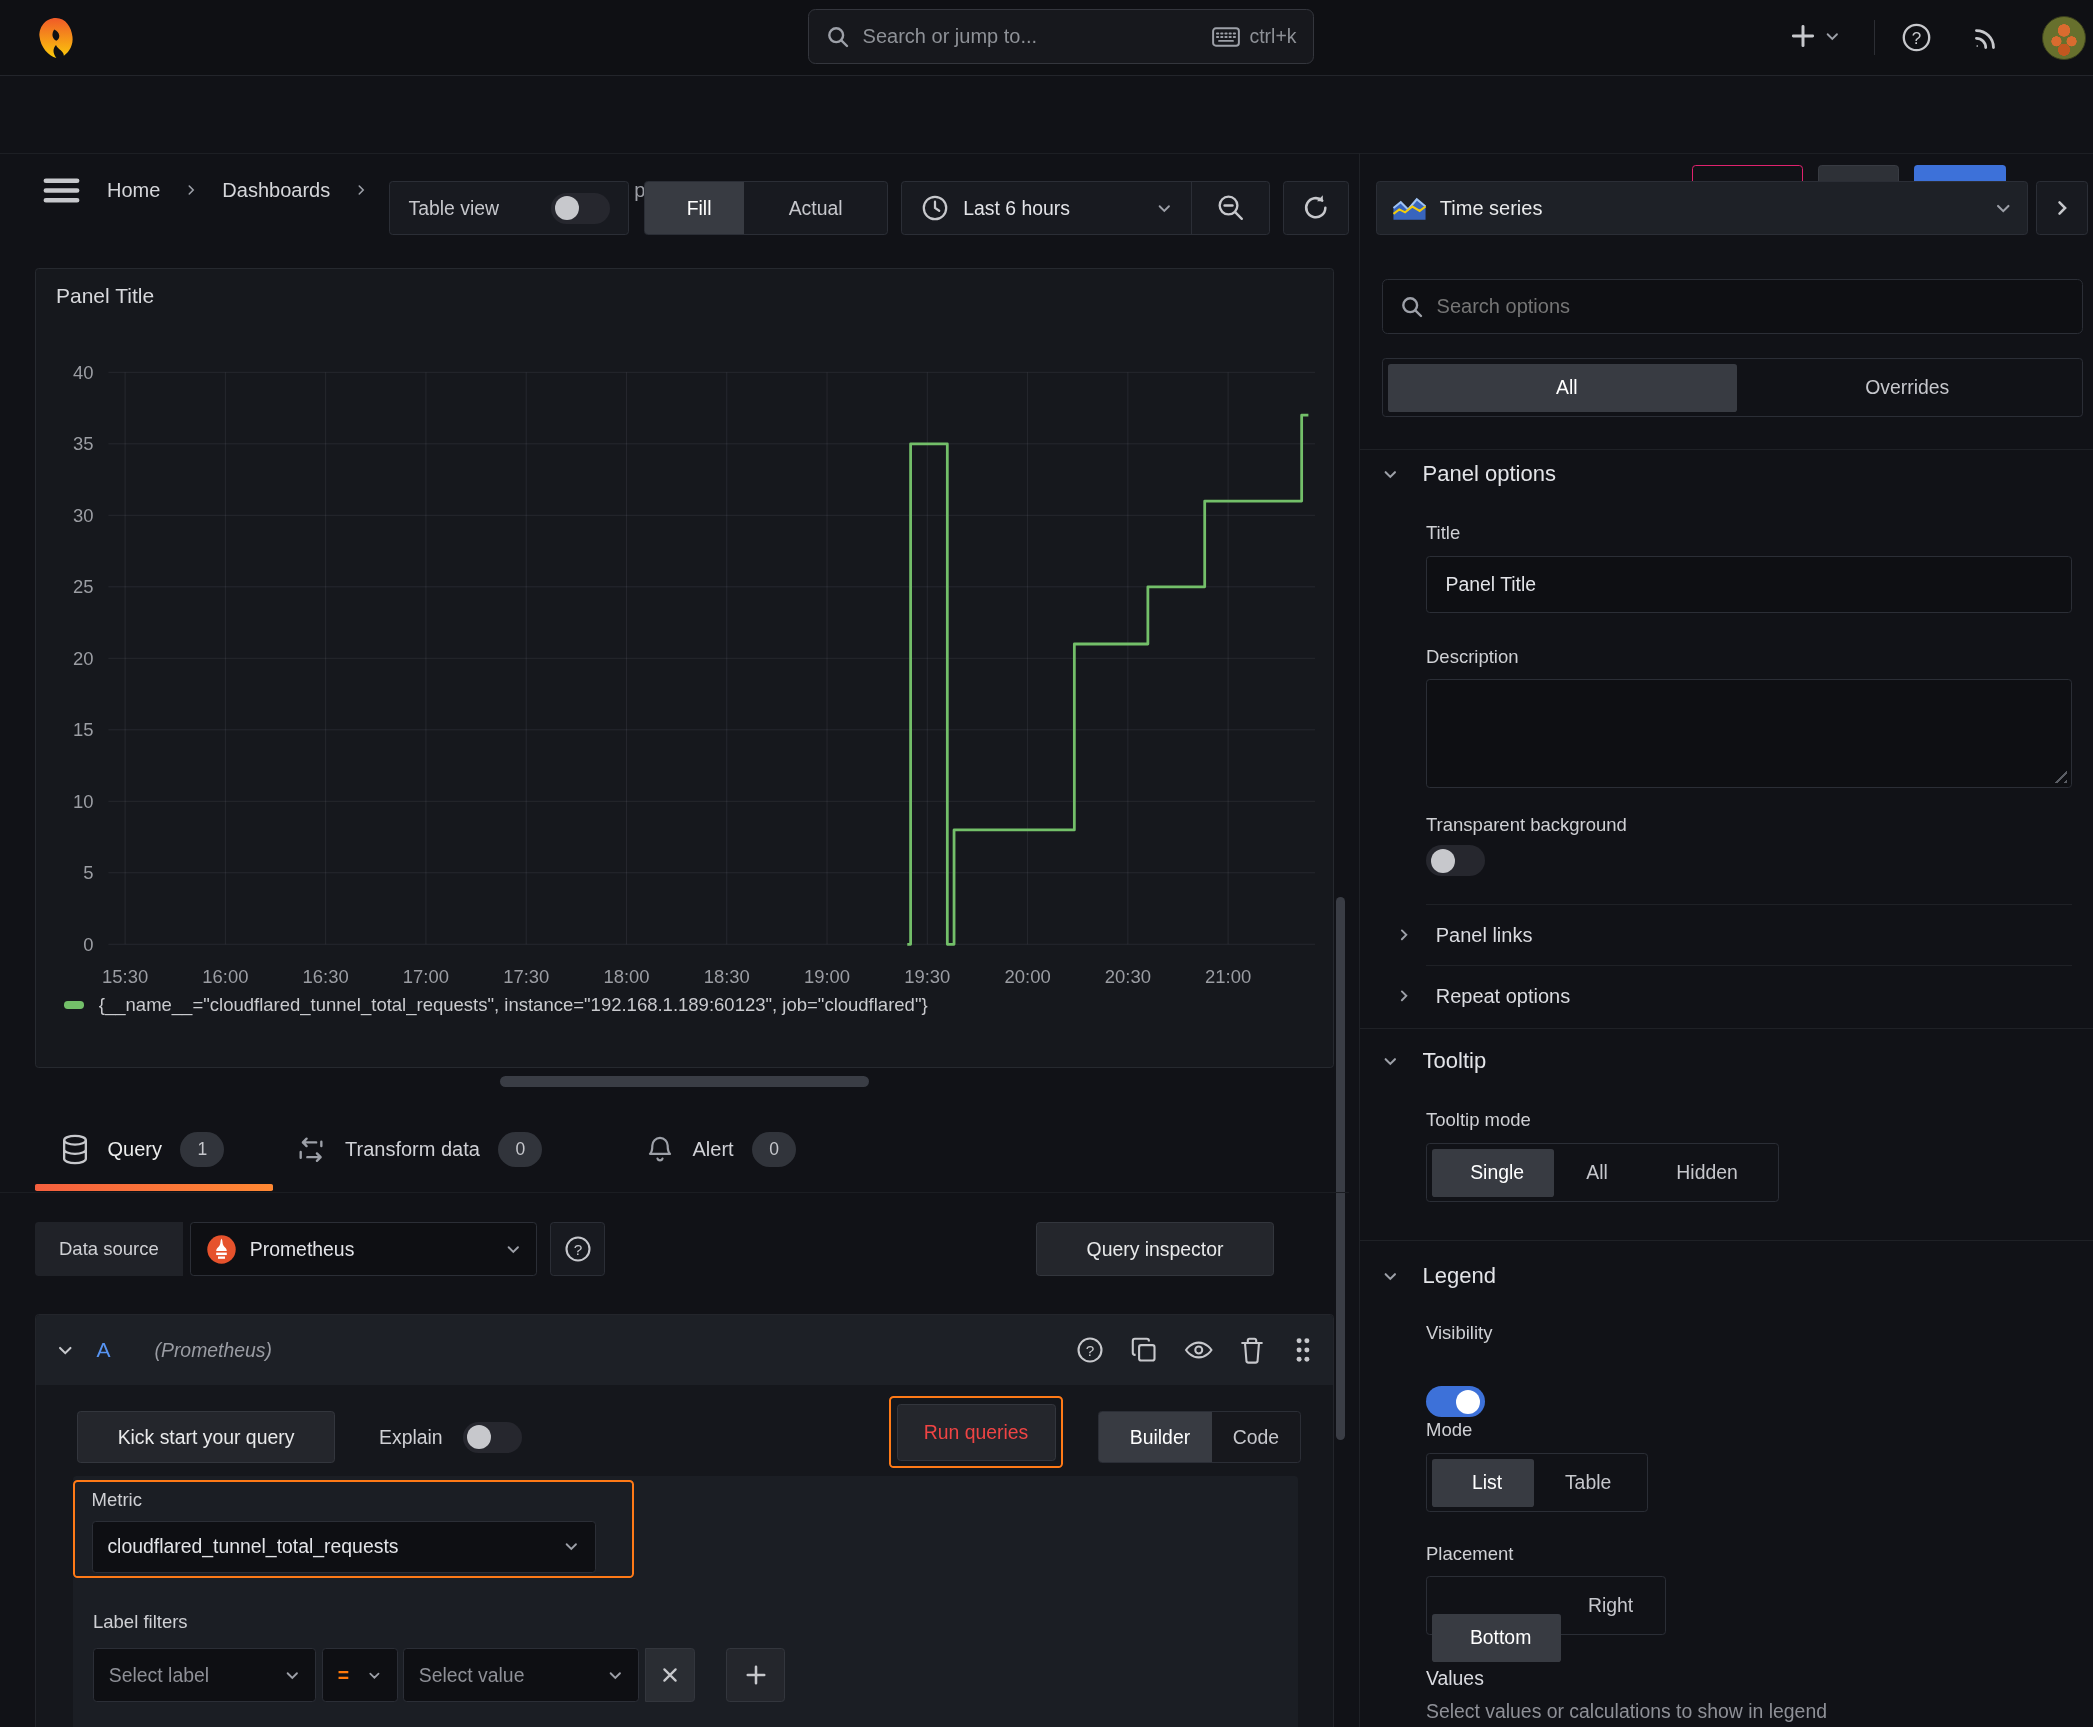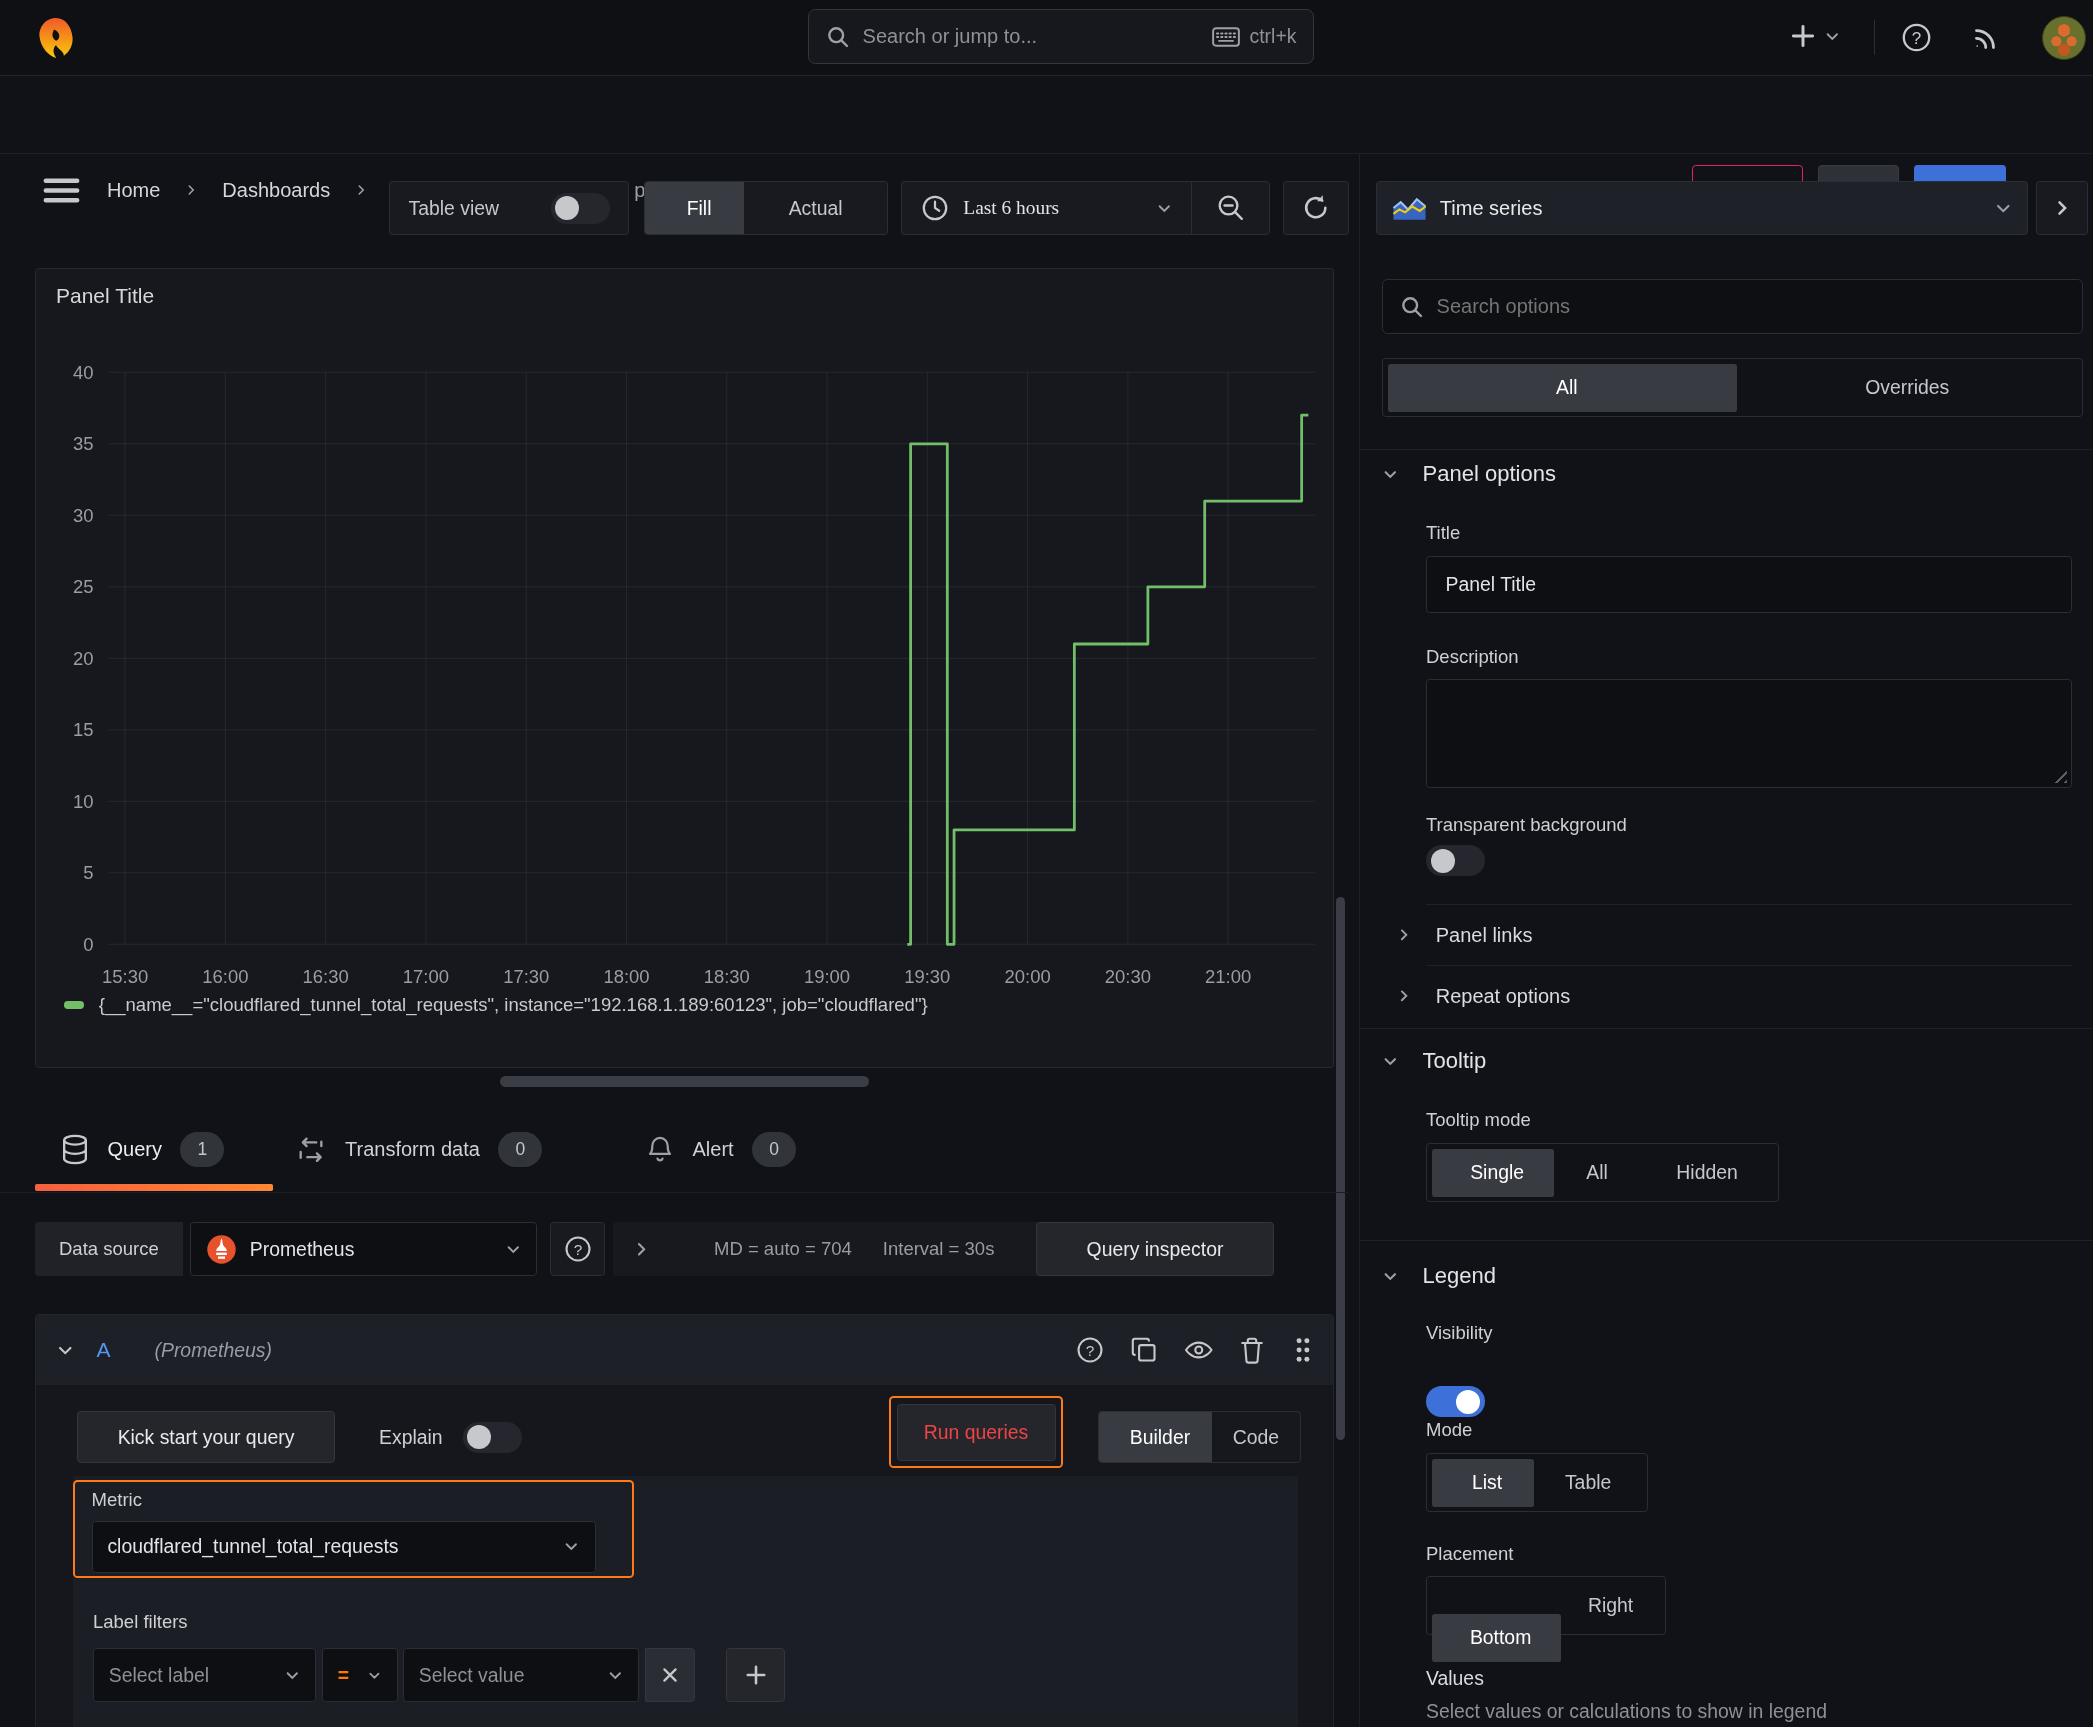--- a/index.html
+++ b/index.html
@@ -184,21 +184,21 @@
     <span>Table view</span>
     <div class="toggle">
         <div class="knob"></div>
       </div>
   </div>
   <div class="abs toolbtn" style="left:644px;top:181px;width:244px;padding:0;overflow:hidden;">
     <div class="seg sel" style="width:100px;">Fill</div>
     <div class="seg" style="width:144px;">Actual</div>
   </div>
   <div class="abs toolbtn" style="left:901px;top:181px;width:369px;padding:0;">
-    <div class="row" style="padding:0 18.5px;gap:14.8px;flex:1;height:100%;font-family:Liberation Serif, serif;">
+    <div class="row" style="padding:0 18.5px;gap:14.8px;flex:1;height:100%;">
       <span class="icon-light">
         <svg width="28" height="28" viewBox="0 0 20 20">
             <circle cx="10" cy="10" r="8" fill="none" stroke="currentColor" stroke-width="1.6"></circle>
             <path d="M10 5.5V10l3 2" fill="none" stroke="currentColor" stroke-width="1.6" stroke-linecap="round"></path>
           </svg>
       </span>
       <span style="color:#e3e4e8;">Last 6 hours</span>
       <span class="icon" style="margin-left:auto;">
         <svg width="16.6" height="16.6" viewBox="0 0 16 16">
             <path d="M3.5 6l4.5 4.5L12.5 6" fill="none" stroke="currentColor" stroke-width="1.8" stroke-linecap="round"></path>
@@ -333,29 +333,20 @@
           <path d="M3.5 6l4.5 4.5L12.5 6" fill="none" stroke="currentColor" stroke-width="1.8" stroke-linecap="round"></path>
         </svg>
     </span>
   </div>
   <div class="abs toolbtn" style="left:550px;top:1222px;width:55px;justify-content:center;">
     <svg width="28" height="28" viewBox="0 0 20 20" style="font-size:21px">
         <circle cx="10" cy="10" r="8.2" fill="none" stroke="currentColor" stroke-width="1.5"></circle>
         <text x="10" y="14" text-anchor="middle" font-size="11" fill="currentColor">?</text>
       </svg>
   </div>
-  <div class="abs row" style="left:613px;top:1222px;width:480px;height:54px;background:#17191e;border-radius:3.7px;padding:0 18.5px;gap:31px;">
-    <span class="icon">
-      <svg width="18.5" height="18.5" viewBox="0 0 16 16">
-          <path d="M6 3.5L10.5 8 6 12.5" fill="none" stroke="currentColor" stroke-width="1.8" stroke-linecap="round"></path>
-        </svg>
-    </span>
-    <span style="margin-left:33px;font-size:18.5px;color:#9a9ca3;">MD = auto = 704</span>
-    <span style="font-size:18.5px;color:#9a9ca3;">Interval = 30s</span>
-  </div>
   <div class="abs btn" style="left:1036px;top:1222px;width:238px;height:54px;background:#24262c;border:0.9px solid #33363d;color:#e8e9ea;font-size:19.4px;z-index:2;">Query inspector</div>
 
   <div class="abs" style="left:35px;top:1314px;width:1299px;height:461px;background:#15171c;border:0.9px solid #23252b;border-radius:3.7px;">
 
     <div class="abs row" style="left:0;top:0;width:100%;height:70px;background:#1d2026;border-radius:3.7px 3.7px 0 0;padding:0 20px;gap:22px;">
       <span class="icon-light">
         <svg width="18.5" height="18.5" viewBox="0 0 16 16">
             <path d="M3.5 6l4.5 4.5L12.5 6" fill="none" stroke="currentColor" stroke-width="1.8" stroke-linecap="round"></path>
           </svg>
       </span>

